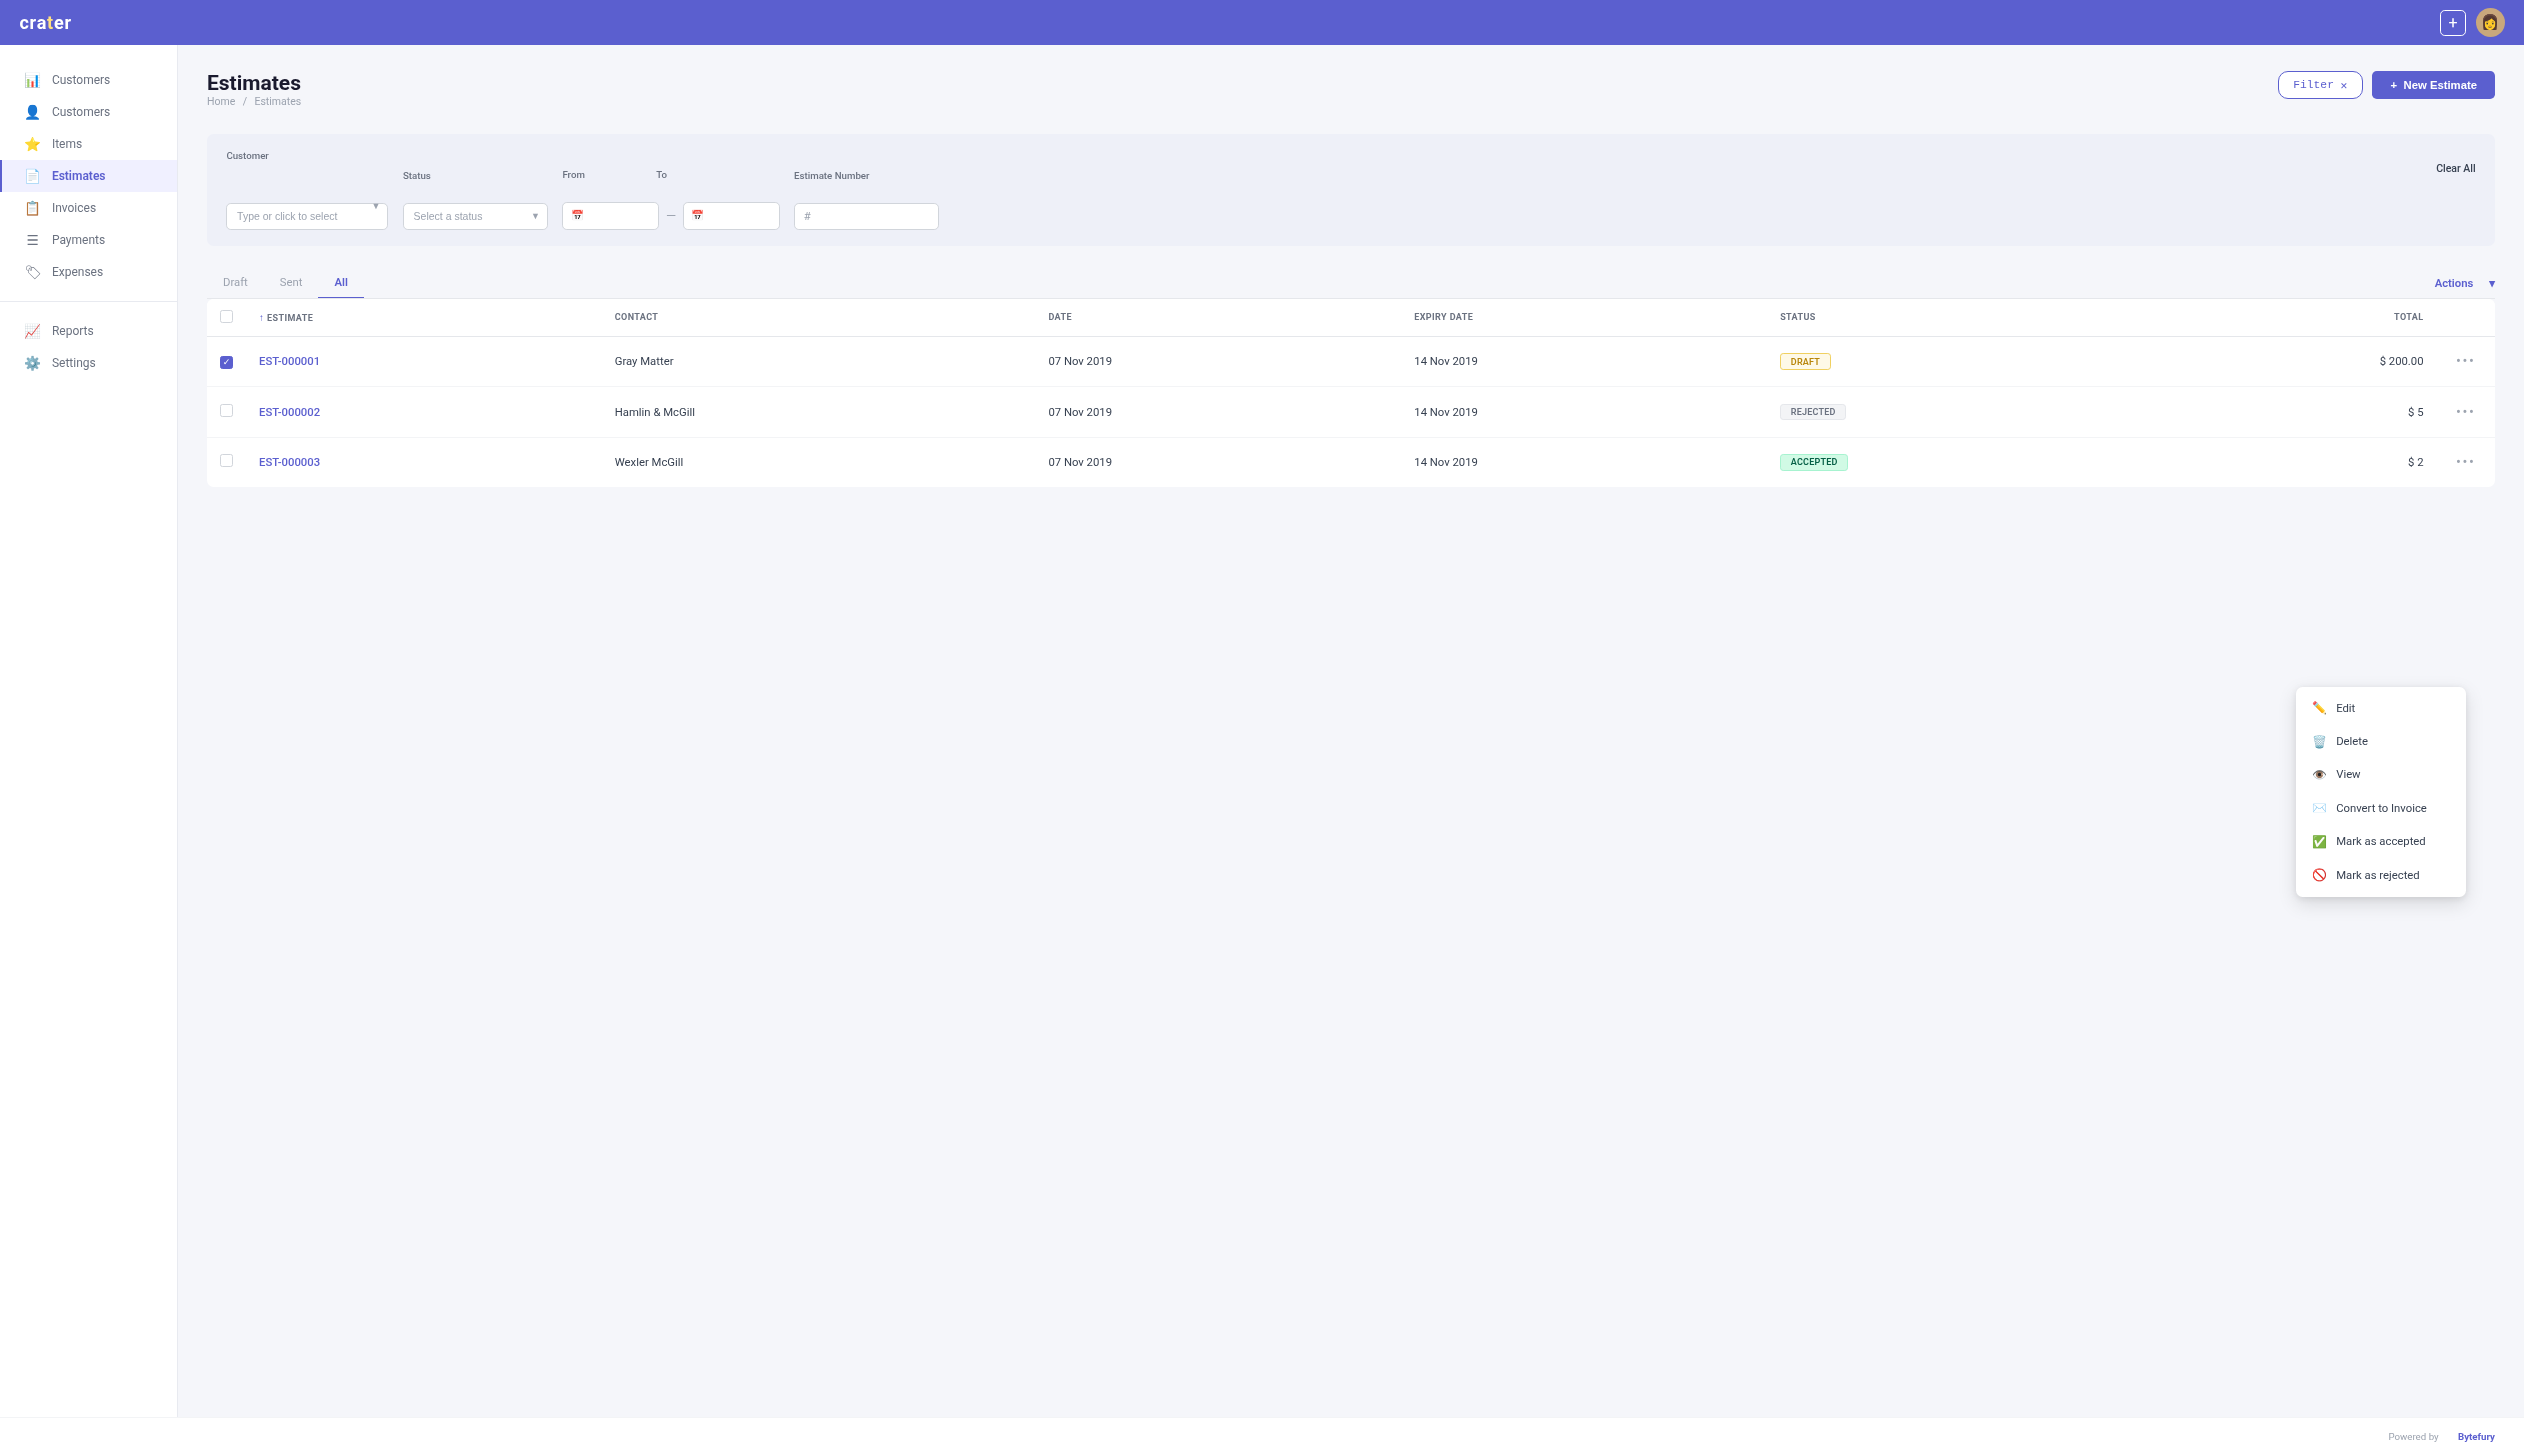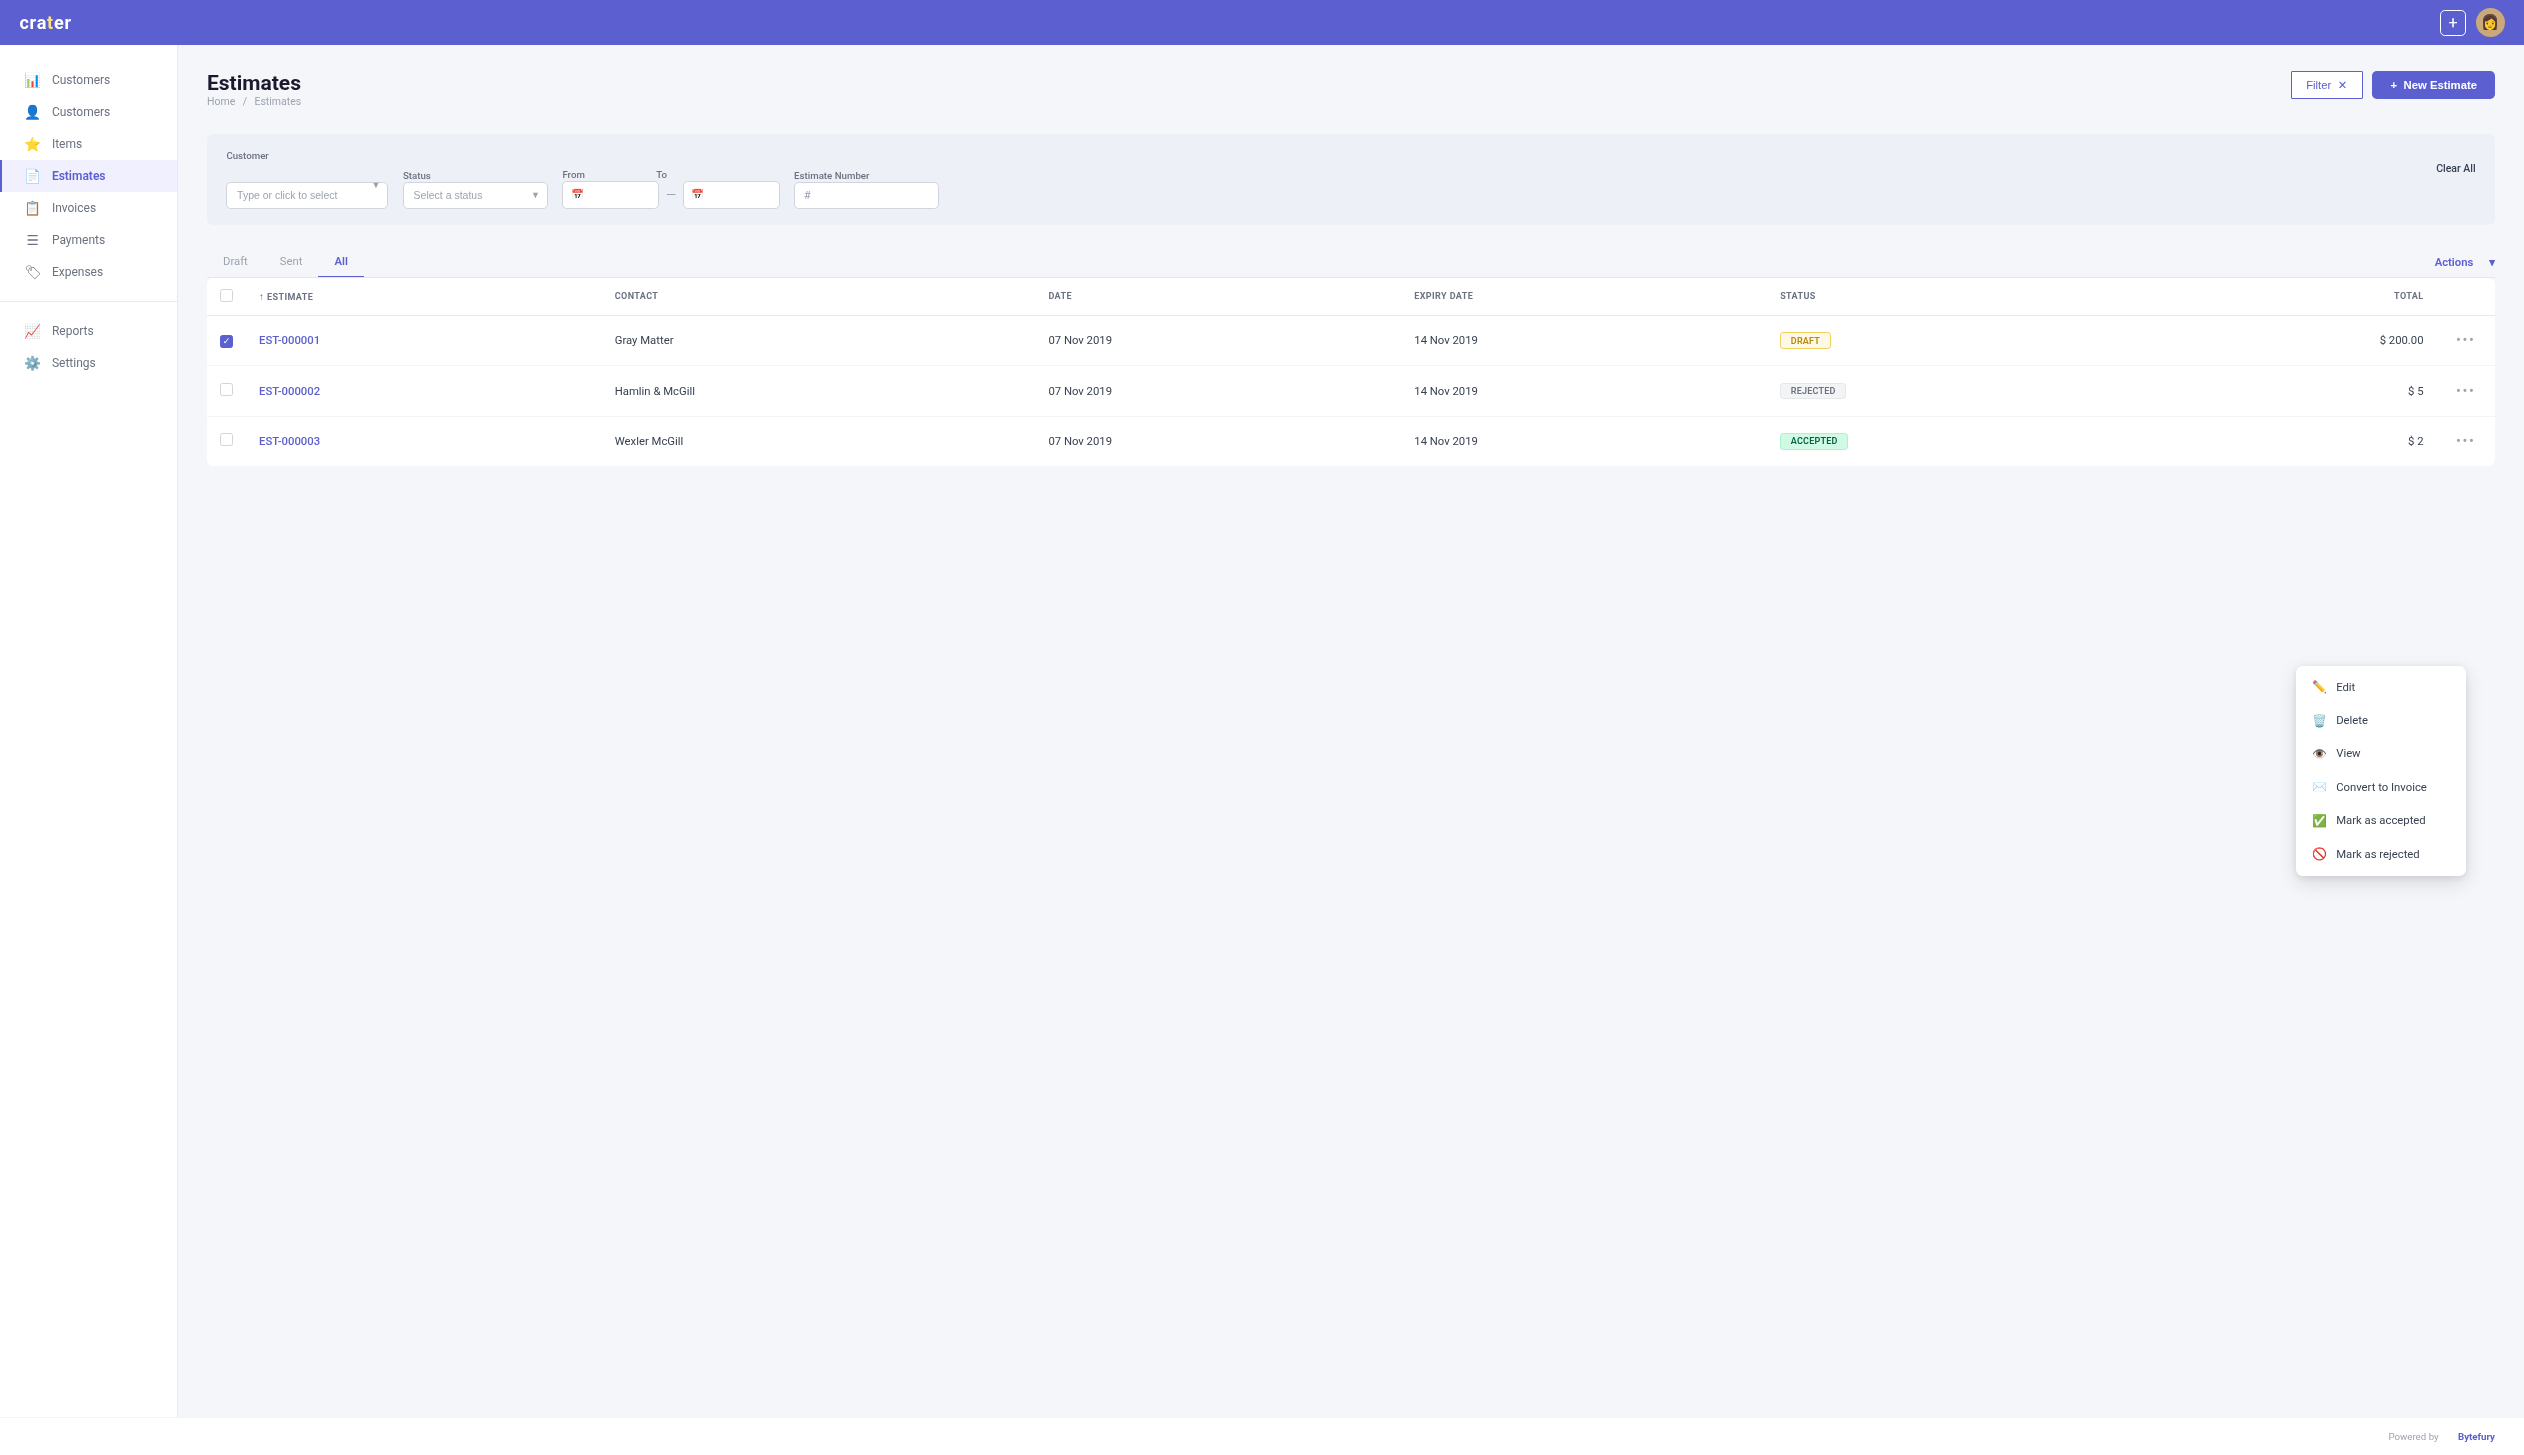--- a/index.html
+++ b/index.html
@@ -82,25 +82,25 @@
     .page-title { font-size: 21px; font-weight: 700; color: #1a1a2e; }
     .page-actions { display: flex; gap: 9.7px; align-items: center; }
     .breadcrumb { font-size: 10.5px; color: #9ca3af; margin-bottom: 19.4px; }
     .breadcrumb a { color: #9ca3af; text-decoration: none; }
     .breadcrumb-sep { margin: 0 4.8px; }
 
     .btn-filter {
       border: 1.2px solid #5b5fcf;
       background: #fff;
       color: #5b5fcf;
-      border-radius: 1px;
+      border-radius: 10px;
       padding: 6.5px 14.5px;
       font-size: 11.3px;
       cursor: pointer;
-      display: flex; align-items: center; gap: 6.5px;
+      display: flex; align-items: center; gap: 6.5px; font-family: Liberation Mono, monospace;
     }
     .btn-new-estimate {
       background: #5b5fcf;
       color: #fff;
       border: none;
       border-radius: 4.8px;
       padding: 8px 18px;
       font-size: 11.3px;
       font-weight: 600;
       cursor: pointer;
@@ -111,21 +111,21 @@
     .filter-bar {
       background: #eef0f8;
       border-radius: 6.5px;
       padding: 16px 19.4px;
       display: flex;
       align-items: flex-end;
       gap: 14.5px;
       margin-bottom: 22.6px;
       position: relative;
     }
-    .filter-group { display: flex; flex-direction: column; gap: 1px; }
+    .filter-group { display: flex; flex-direction: column; gap: 22px; }
     .filter-label { font-size: 9.7px; color: #6b7280; font-weight: 500; }
     .filter-select {
       border: 0.8px solid #d1d5db;
       border-radius: 4.8px;
       background: #fff;
       padding: 6.5px 26px 6.5px 9.7px;
       font-size: 10.5px;
       color: #9ca3af;
       appearance: none;
       cursor: pointer;

